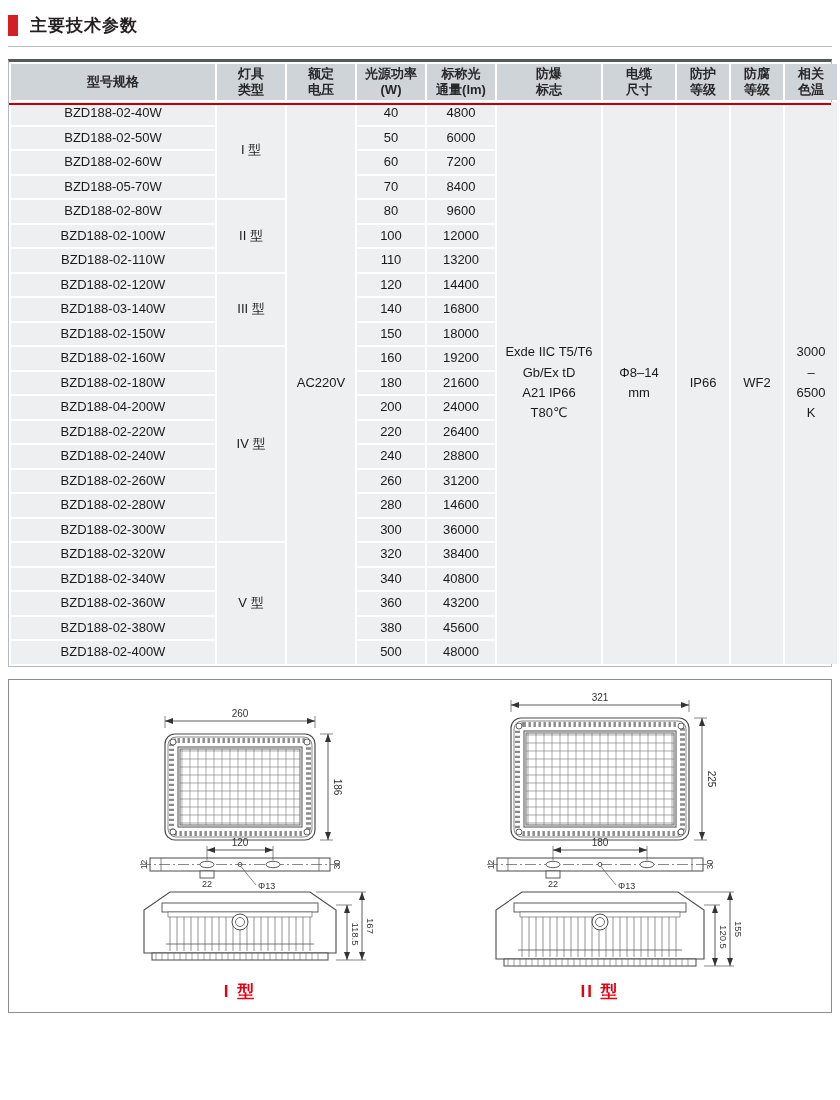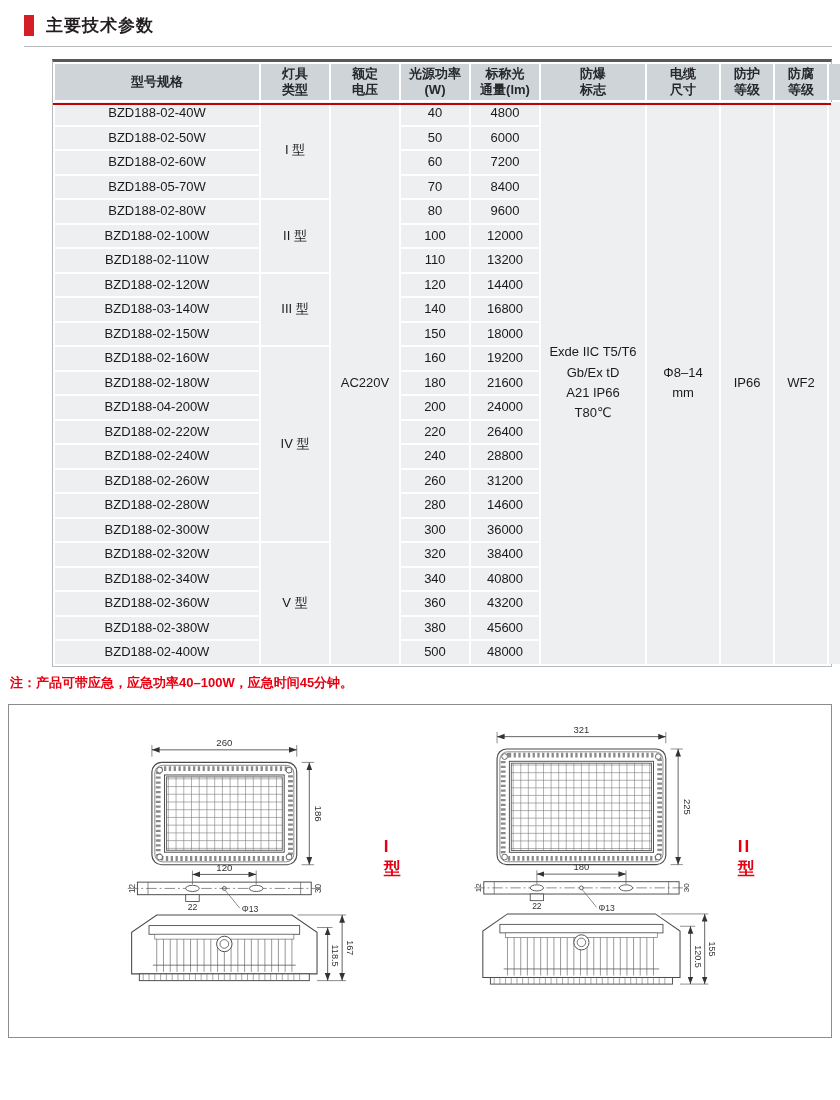--- a/index.html
+++ b/index.html
@@ -7,31 +7,30 @@
     width:840px;height:1100px;overflow:hidden;
     font-family:"Liberation Sans","DejaVu Sans",sans-serif;
     color:#1a1a1a;
   }
   .page{padding:14px 8px 0 8px;}
 
   
   .sec-title{
     display:flex;align-items:center;
     border-bottom:1px solid #b9bcbe;
-    padding-bottom:9px;margin-bottom:0;margin-left:16px;
+    padding-bottom:9px;margin-bottom:0;
   }
   .red-block{width:10px;height:21px;background:#d51f26;margin-right:12px;}
   .sec-title h2{margin:0;font-size:17px;font-weight:bold;color:#231f20;letter-spacing:1px;}
 
   
   .table-wrap{
     position:relative;margin-top:12px;
     border:1px solid #b6babd;border-top:3px solid #56585a;
     background:#ffffff;
-    margin-left:44px;
   }
   table.spec{width:100%;border-collapse:separate;border-spacing:2px;table-layout:fixed;}
   table.spec th{
     background:#cfd4d9;color:#26282a;font-size:13px;font-weight:600;
     height:36px;padding:0 1px;text-align:center;vertical-align:middle;
     white-space:pre-line;line-height:1.25;
   }
   table.spec td{
     background:#edeff1;font-size:13px;height:22.5px;padding:0 1px;
     text-align:center;vertical-align:middle;white-space:pre-line;line-height:1.55;
@@ -41,21 +40,21 @@
   .note{margin:7px 2px 0 2px;font-size:13px;font-weight:bold;color:#e60012;}
 
   .sec2{margin-top:30px;}
 
   
   .diagram-box{
     margin-top:12px;border:1px solid #8a8d90;height:332px;
     display:flex;justify-content:center;align-items:flex-start;gap:10px;
     background:#ffffff;
   }
-  .drawing{width:350px;display:flex;flex-direction:row;align-items:center;padding-top:8px;}
+  .drawing{width:350px;display:flex;flex-direction:column;align-items:center;padding-top:8px;}
   .drawing svg{display:block;}
   .drawing .dlabel{
     margin-top:2px;font-size:17px;font-weight:bold;color:#e60012;letter-spacing:2px;
   }
   svg text{font-family:"Liberation Sans","DejaVu Sans",sans-serif;fill:#333;}
 </style>
 </head>
 <body>
 
 <div class="page">
@@ -234,21 +233,20 @@
           <tr>
             <td>BZD188-02-400W</td>
             <td>500</td>
             <td>48000</td>
           </tr>
         </tbody>
     </table>
     <div class="redline"></div>
   </div>
 
-  <div class="note">注：产品可带应急，应急功率40–100W，应急时间45分钟。</div>
 
 
   <div class="diagram-box">
     <div class="drawing">
       <svg id="svg-d0" width="330" height="290" viewBox="0 0 330 290">
           <defs>
             <marker id="m0" markerWidth="9" markerHeight="7" refX="8" refY="3" orient="auto-start-reverse" markerUnits="userSpaceOnUse">
               <path d="M0,0 L8,3 L0,6 z" fill="#333"></path>
             </marker>
           </defs>

